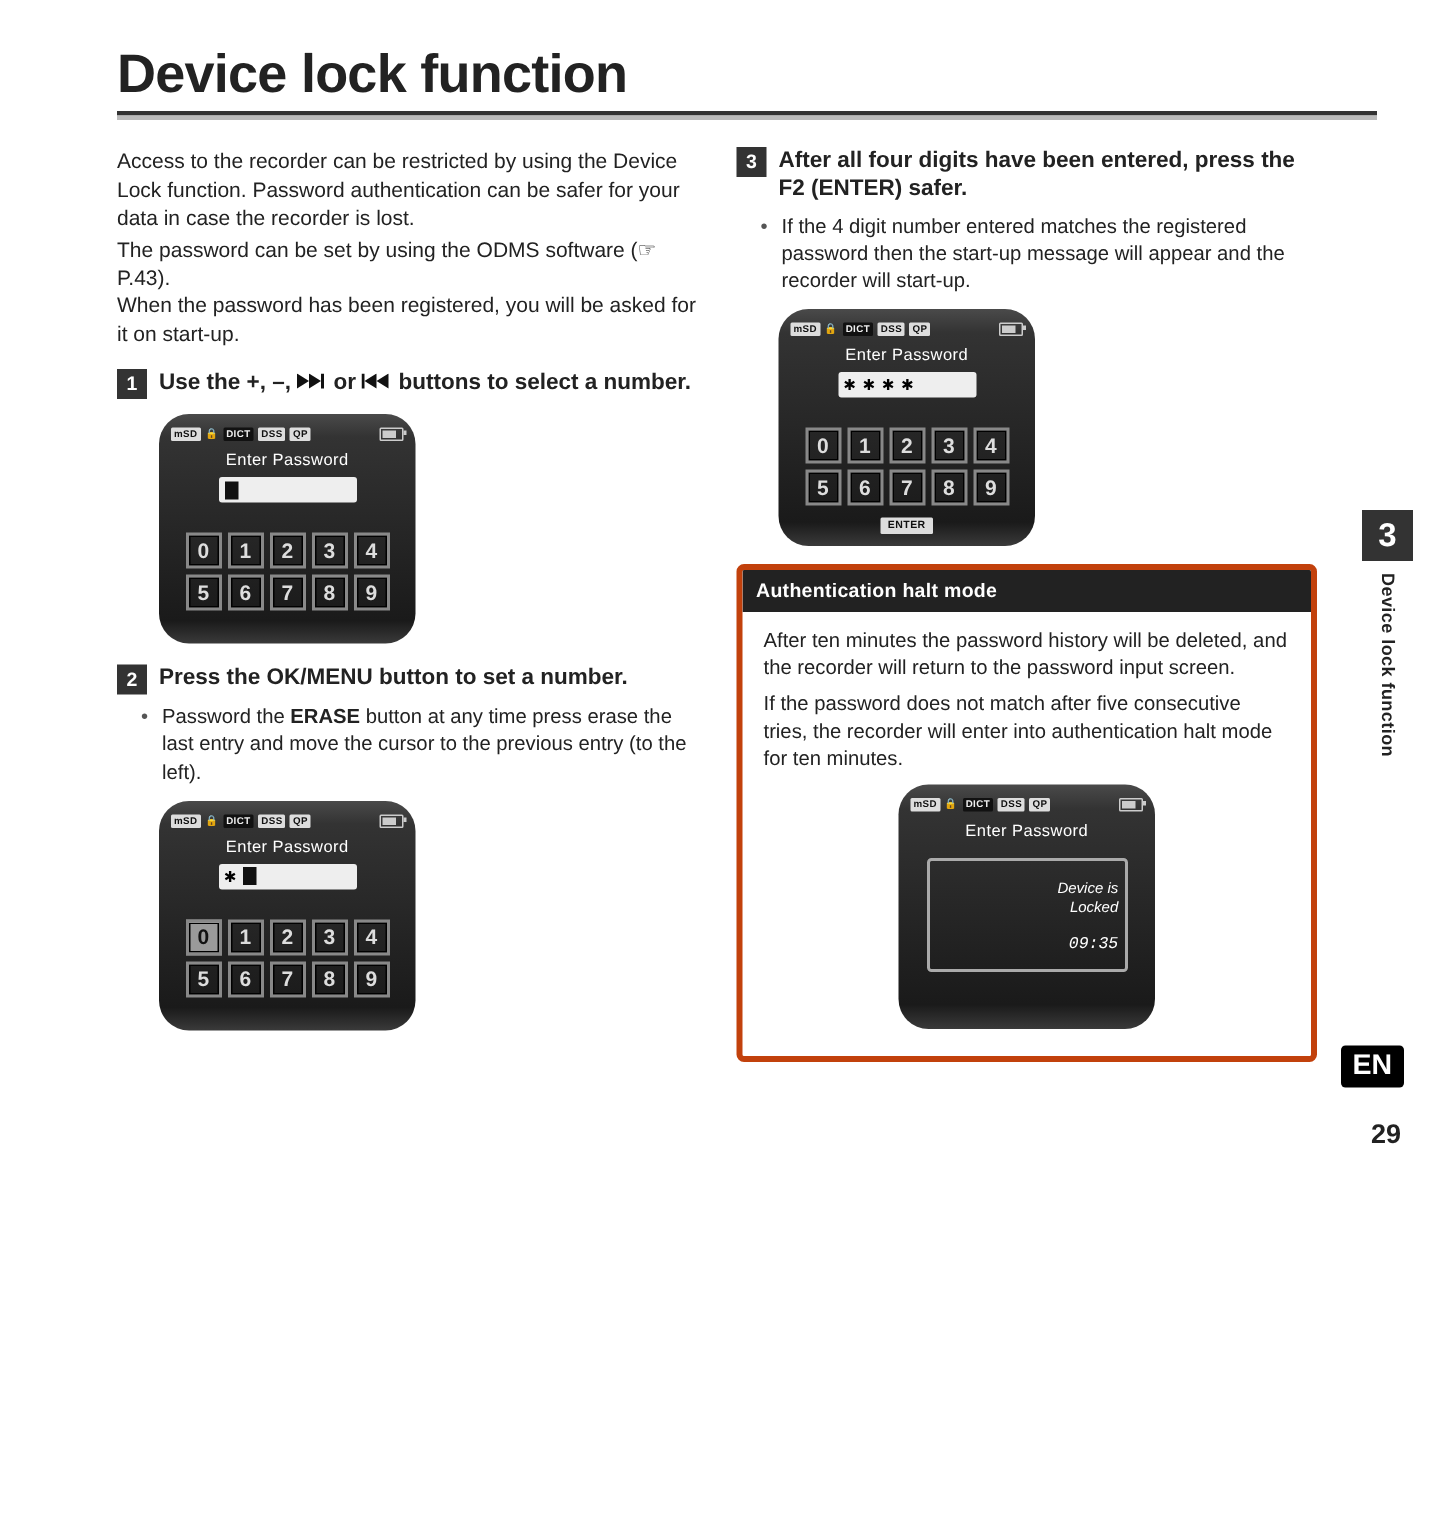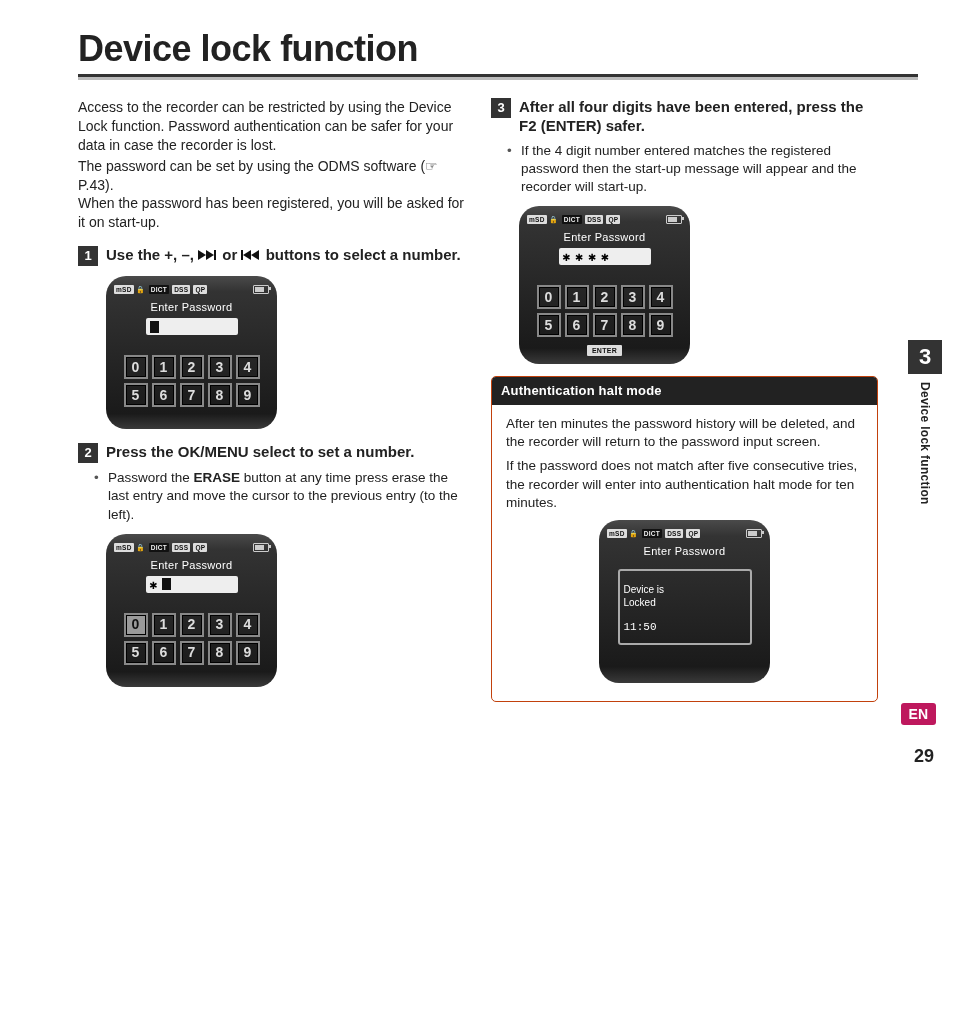--- a/index.html
+++ b/index.html
@@ -33,35 +33,35 @@
   .dev-label{font-size:11px;text-align:center;margin-top:4px;font-family:Verdana,Arial;letter-spacing:.3px;}
   .dev-input{margin:3px auto 0;width:92px;height:17px;background:#eee;color:#000;border-radius:2px;display:flex;align-items:center;padding:0 4px;box-sizing:border-box;font-size:13px;font-family:monospace;gap:5px;}
   .dev-input .cursor{width:9px;height:12px;background:#111;}
   .dev-input .sstar{font-size:13px;line-height:1;}
   .pad{margin:20px auto 0;display:grid;grid-template-columns:repeat(5,24px);grid-template-rows:repeat(2,24px);gap:4px;justify-content:center;padding-bottom:14px;}
   .pad.less-bottom{padding-bottom:4px;}
   .key{border:2px solid #888;display:flex;align-items:center;justify-content:center;font-family:"Arial Black",Arial;font-size:14px;font-weight:900;color:#ddd;box-shadow:inset 0 0 0 1px #000;}
   .key.sel{background:#9a9a9a;color:#111;}
   .dev-footer{display:flex;justify-content:center;padding:4px 0 0;}
   .softkey{font-size:7px;background:#ddd;color:#111;padding:1px 5px;border-radius:1px;font-weight:700;letter-spacing:.3px;}
-  .lock-box{margin:10px auto 30px;border:2px solid #aaa;border-radius:3px;width:122px;padding:12px 4px 8px;text-align:left;font-size:10px;font-family:Verdana,Arial;}
+  .lock-box{margin:10px auto 30px;border:2px solid #aaa;border-radius:3px;width:122px;padding:12px 4px 8px;text-align:right;font-size:10px;font-family:Verdana,Arial;font-style:italic;}
   .lock-box .tm{margin-top:10px;font-family:"Courier New",monospace;font-size:11px;}
 
   
-  .note{border:1px solid #c2410c;border-radius:5px;overflow:hidden;}
+  .note{border:4px solid #c2410c;border-radius:5px;overflow:hidden;}
   .note-head{background:#222;color:#fff;font-weight:900;font-size:13px;padding:5px 9px;font-family:"Arial Black",Arial;letter-spacing:.2px;}
   .note-body{padding:10px 14px 14px;font-size:13.5px;line-height:1.35;}
   .note-body p{margin:0 0 6px 0;}
   .note-body .device{margin-left:auto;margin-right:auto;}
 
   
   .sidetab{position:absolute;right:12px;top:340px;text-align:center;}
   .sidetab .bignum{width:34px;height:34px;background:#333;color:#fff;font-weight:900;font-size:22px;display:flex;align-items:center;justify-content:center;}
   .sidetab .vtext{writing-mode:vertical-rl;font-weight:700;font-size:12px;margin:8px auto 0;letter-spacing:.3px;}
-  .en-chip{position:absolute;right:18px;bottom:62px;background:#be185d;color:#fff;font-weight:900;font-size:14px;padding:3px 8px;border-radius:3px;}
+  .en-chip{position:absolute;right:18px;bottom:62px;background:#000000;color:#fff;font-weight:900;font-size:19px;padding:3px 8px;border-radius:3px;}
   .pgnum{position:absolute;right:20px;bottom:20px;font-family:"Arial Black",Arial;font-weight:700;font-size:18px;}
 </style>
 </head>
 <body>
 <div class="page">
 
 <h1 class="title">Device lock function</h1>
 <div class="rule">
       <div class="dark"></div>
       <div class="light"></div>
@@ -118,21 +118,21 @@
         <div class="key">6</div>
         <div class="key">7</div>
         <div class="key">8</div>
         <div class="key">9</div>
       </div>
     </div>
 
     <div class="step">
       <div class="num">2</div>
       <div class="step-title">
-        <span>Press the </span><span class="bold">OK/MENU</span><span> select to set a number.</span>
+        <span>Press the </span><span class="bold">OK/MENU</span><span> button to set a number.</span>
       </div>
     </div>
     <div class="bul">
       <span class="dot">•</span><span>Password the </span><span class="bold">ERASE</span><span> button at any time press erase the last entry and move the cursor to the previous entry (to the left).</span>
     </div>
 
     <div class="device">
       <div class="dev-status">
         <span class="grp">
           <span class="chip">mSD</span>
@@ -220,21 +220,21 @@
               <span class="chip inv">DICT</span>
               <span class="chip">DSS</span>
               <span class="chip">QP</span>
             </span>
             <span class="batt"></span>
           </div>
           <div class="dev-label">Enter Password</div>
           <div class="lock-box">
             <div>Device is</div>
             <div>Locked</div>
-            <div class="tm">11:50</div>
+            <div class="tm">09:35</div>
           </div>
         </div>
       </div>
     </div>
   </div>
 </div>
 
 <div class="sidetab">
   <div class="bignum">3</div>
   <div class="vtext">Device lock function</div>

